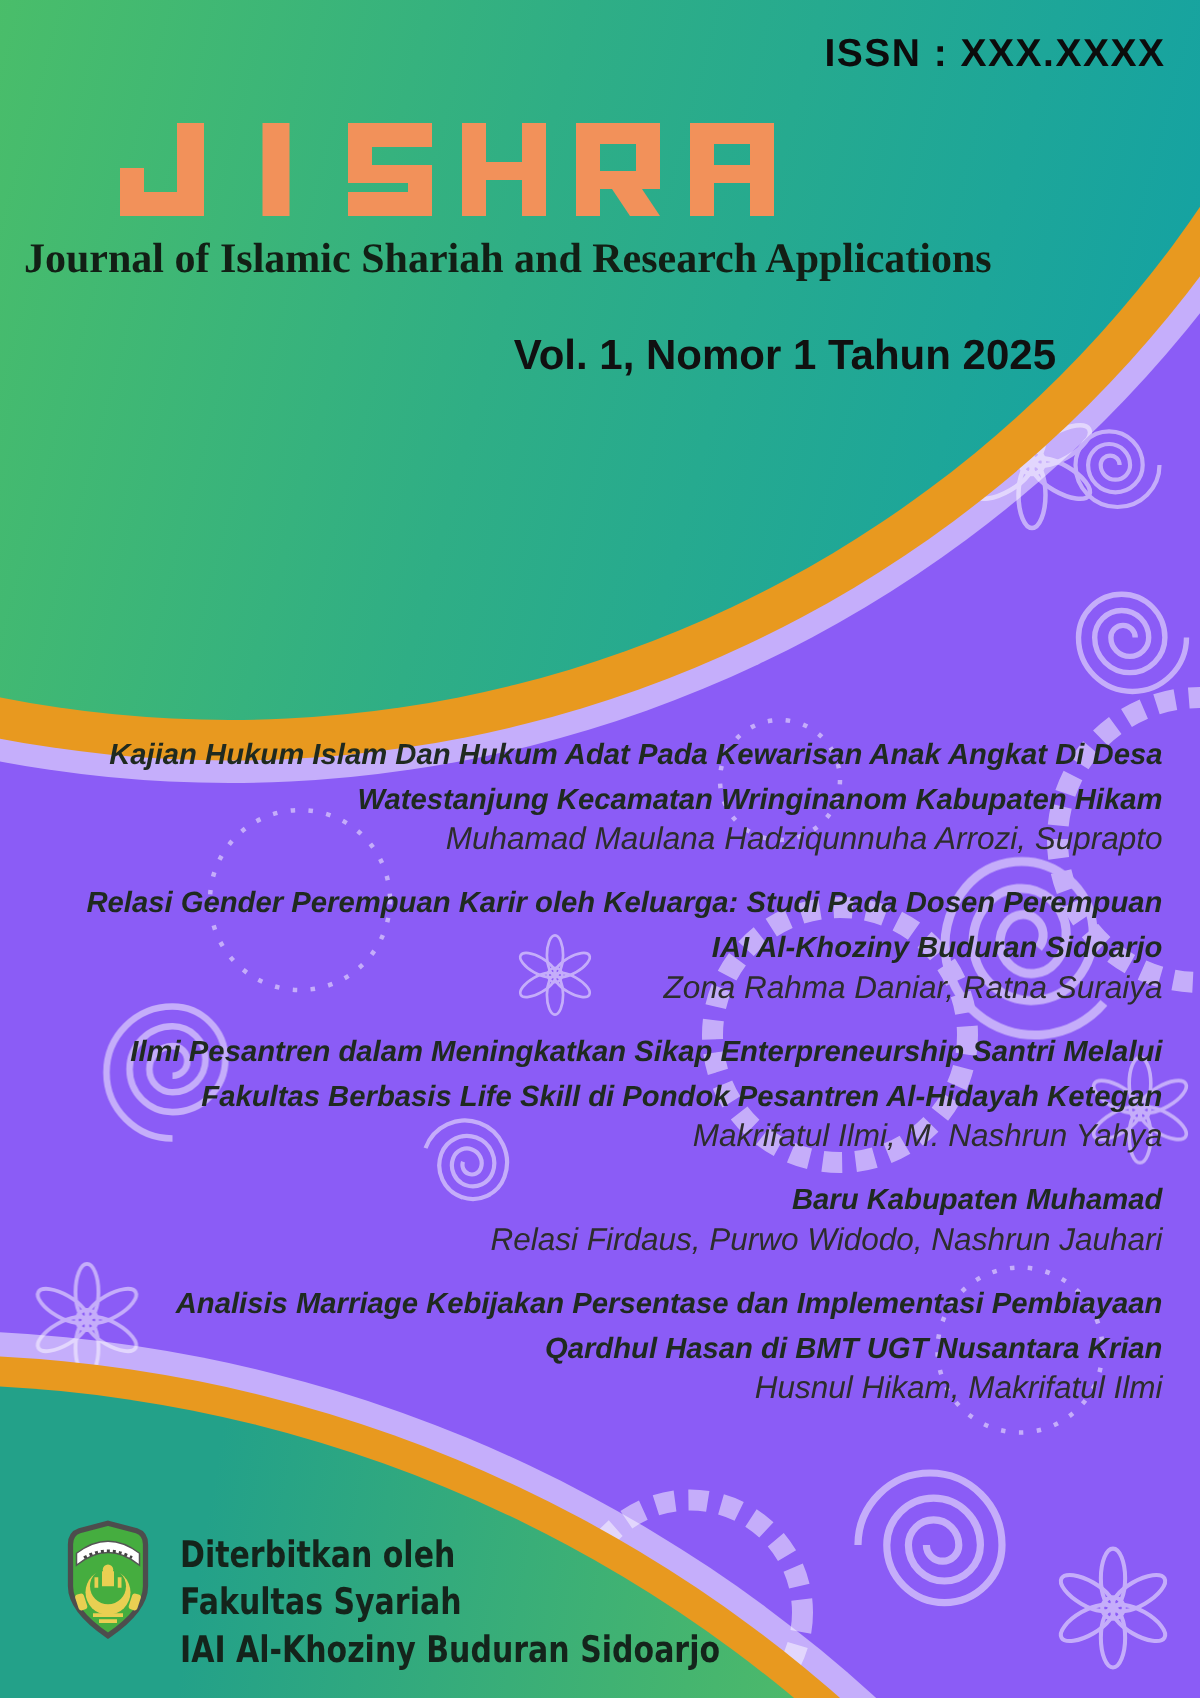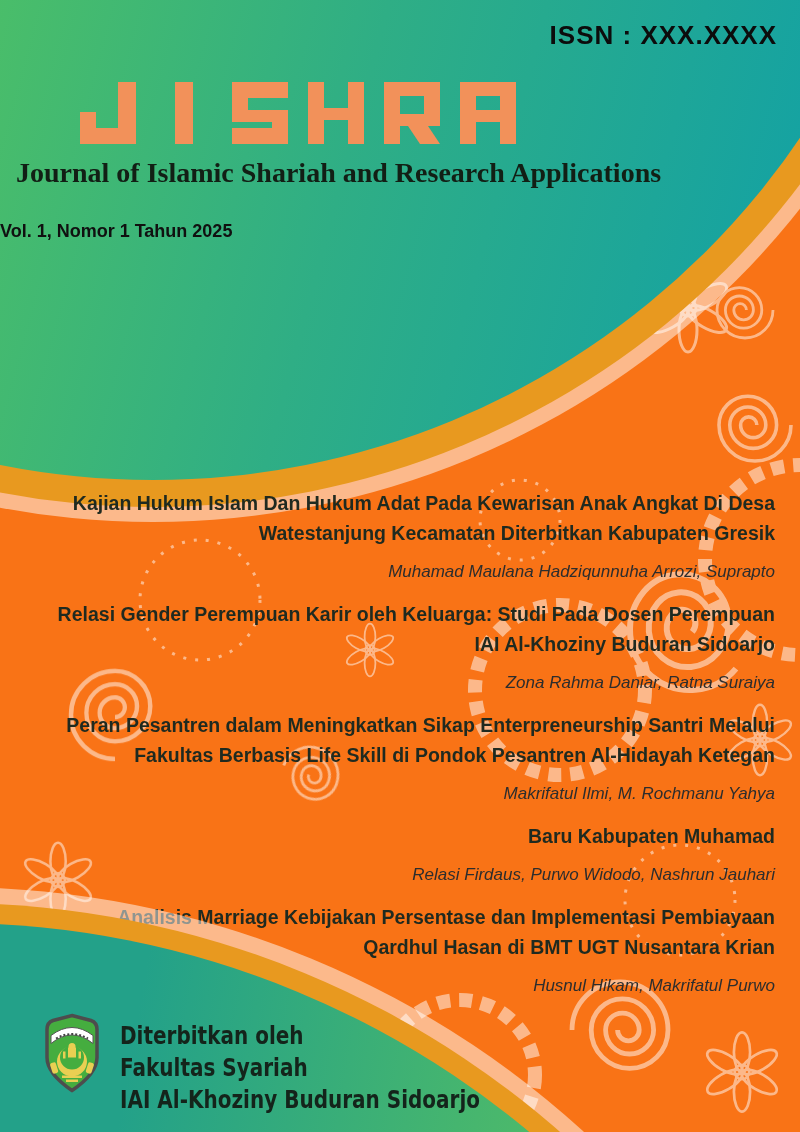--- a/index.html
+++ b/index.html
@@ -1,18 +1,18 @@
 <!DOCTYPE html>
 <html><head>
 <meta charset="utf-8">
 <style>
   html,body{margin:0;padding:0;background:#555;}
   .page{
     position:relative; width:800px; height:1132px; overflow:hidden;
-    background:#f97316; font-family:"Liberation Sans",sans-serif;
+    background:#8b5cf6; font-family:"Liberation Sans",sans-serif;
     margin:0 auto;
   }
   
   .batik{position:absolute;left:0;top:0;pointer-events:none;}
   .ladder{fill:none;stroke:#fff;stroke-width:14;stroke-dasharray:13 9;}
   .dots{fill:none;stroke:#fff;stroke-width:3;stroke-dasharray:3 9;}
   
   .circ{position:absolute;border-radius:50%;}
   .top-halo  {left:-672px;top:-1128px;width:1650px;height:1650px;background:rgba(255,255,255,.5);}
   .top-orange{left:-657px;top:-1113px;width:1620px;height:1620px;background:#e8991f;}
@@ -21,28 +21,28 @@
   .bot-halo  {left:-986px;top:887px;width:1876px;height:1876px;background:rgba(255,255,255,.5);}
   .bot-orange{left:-970px;top:903px;width:1844px;height:1844px;background:#e8991f;}
   .bot-green {left:-950px;top:923px;width:1804px;height:1804px;
               background:linear-gradient(100deg,#23a189 52%,#45b56f 68%,#68c75c 84%);}
   
   .issn{position:absolute;top:20px;right:23px;font-weight:bold;font-size:26px;
         letter-spacing:1px;color:#0c0c0c;}
   .logo{position:absolute;left:78px;top:82px;width:440px;height:62px;}
   .jname{position:absolute;left:16px;top:157px;width:754px;
          font-family:"Liberation Serif",serif;font-weight:bold;font-size:28px;color:#121f15;}
-  .edition{position:absolute;left:0;top:221px;width:704px;text-align:left;
-           font-weight:bold;font-size:18px;color:#101010;}
+  .edition{position:absolute;left:0;top:221px;width:704px;text-align:right;
+           font-weight:bold;font-size:28px;color:#101010;}
   
   .articles{position:absolute;left:30px;right:25px;top:488px;text-align:right;}
   .article{margin-bottom:16px;}
   .a-title{font-weight:bold;font-size:19.5px;line-height:30px;color:#1f2a20;}
-  .a-title span{display:block;}
-  .a-authors{font-style:italic;font-size:17px;line-height:22px;color:#2d2d2d;margin-top:13px;}
+  .a-title span{display:block;font-style:italic;}
+  .a-authors{font-style:italic;font-size:21px;line-height:22px;color:#2d2d2d;margin-top:1px;}
   
   .pub-logo{position:absolute;left:42px;top:1013px;width:60px;height:81px;}
   .pub-text{position:absolute;left:120px;top:1020px;font-weight:bold;font-size:20px;
             line-height:26px;color:#14241b;transform:scaleY(1.22);transform-origin:left top;
             font-family:"DejaVu Sans",sans-serif;}
 </style>
 </head>
 <body>
 
 <div class="page">
@@ -130,54 +130,54 @@
 
   <div class="jname">Journal of Islamic Shariah and Research Applications</div>
 
   <div class="edition">Vol. 1, Nomor 1 Tahun 2025</div>
 
   <div class="articles">
 
     <div class="article">
       <div class="a-title">
         <span>Kajian Hukum Islam Dan Hukum Adat Pada Kewarisan Anak Angkat Di Desa</span>
-        <span>Watestanjung Kecamatan Diterbitkan Kabupaten Gresik</span>
+        <span>Watestanjung Kecamatan Wringinanom Kabupaten Hikam</span>
       </div>
       <div class="a-authors">Muhamad Maulana Hadziqunnuha Arrozi, Suprapto</div>
     </div>
 
     <div class="article">
       <div class="a-title">
         <span>Relasi Gender Perempuan Karir oleh Keluarga: Studi Pada Dosen Perempuan</span>
         <span>IAI Al-Khoziny Buduran Sidoarjo</span>
       </div>
       <div class="a-authors">Zona Rahma Daniar, Ratna Suraiya</div>
     </div>
 
     <div class="article">
       <div class="a-title">
-        <span>Peran Pesantren dalam Meningkatkan Sikap Enterpreneurship Santri Melalui</span>
+        <span>Ilmi Pesantren dalam Meningkatkan Sikap Enterpreneurship Santri Melalui</span>
         <span>Fakultas Berbasis Life Skill di Pondok Pesantren Al-Hidayah Ketegan</span>
       </div>
-      <div class="a-authors">Makrifatul Ilmi, M. Rochmanu Yahya</div>
+      <div class="a-authors">Makrifatul Ilmi, M. Nashrun Yahya</div>
     </div>
 
     <div class="article">
       <div class="a-title">
         <span>Baru Kabupaten Muhamad</span>
       </div>
       <div class="a-authors">Relasi Firdaus, Purwo Widodo, Nashrun Jauhari</div>
     </div>
 
     <div class="article">
       <div class="a-title">
         <span>Analisis Marriage Kebijakan Persentase dan Implementasi Pembiayaan</span>
         <span>Qardhul Hasan di BMT UGT Nusantara Krian</span>
       </div>
-      <div class="a-authors">Husnul Hikam, Makrifatul Purwo</div>
+      <div class="a-authors">Husnul Hikam, Makrifatul Ilmi</div>
     </div>
 
   </div>
 
   <div class="circ bot-halo"></div>
   <div class="circ bot-orange"></div>
   <div class="circ bot-green"></div>
 
   <svg class="pub-logo" viewBox="0 0 60 80" aria-hidden="true">
     <path d="M30 2 L49 7 Q55 9 55 16 L55 44 Q55 60 30 77 Q5 60 5 44 L5 16 Q5 9 11 7 Z" fill="#45ad3f" stroke="#4d4d4d" stroke-width="3.5"></path>

